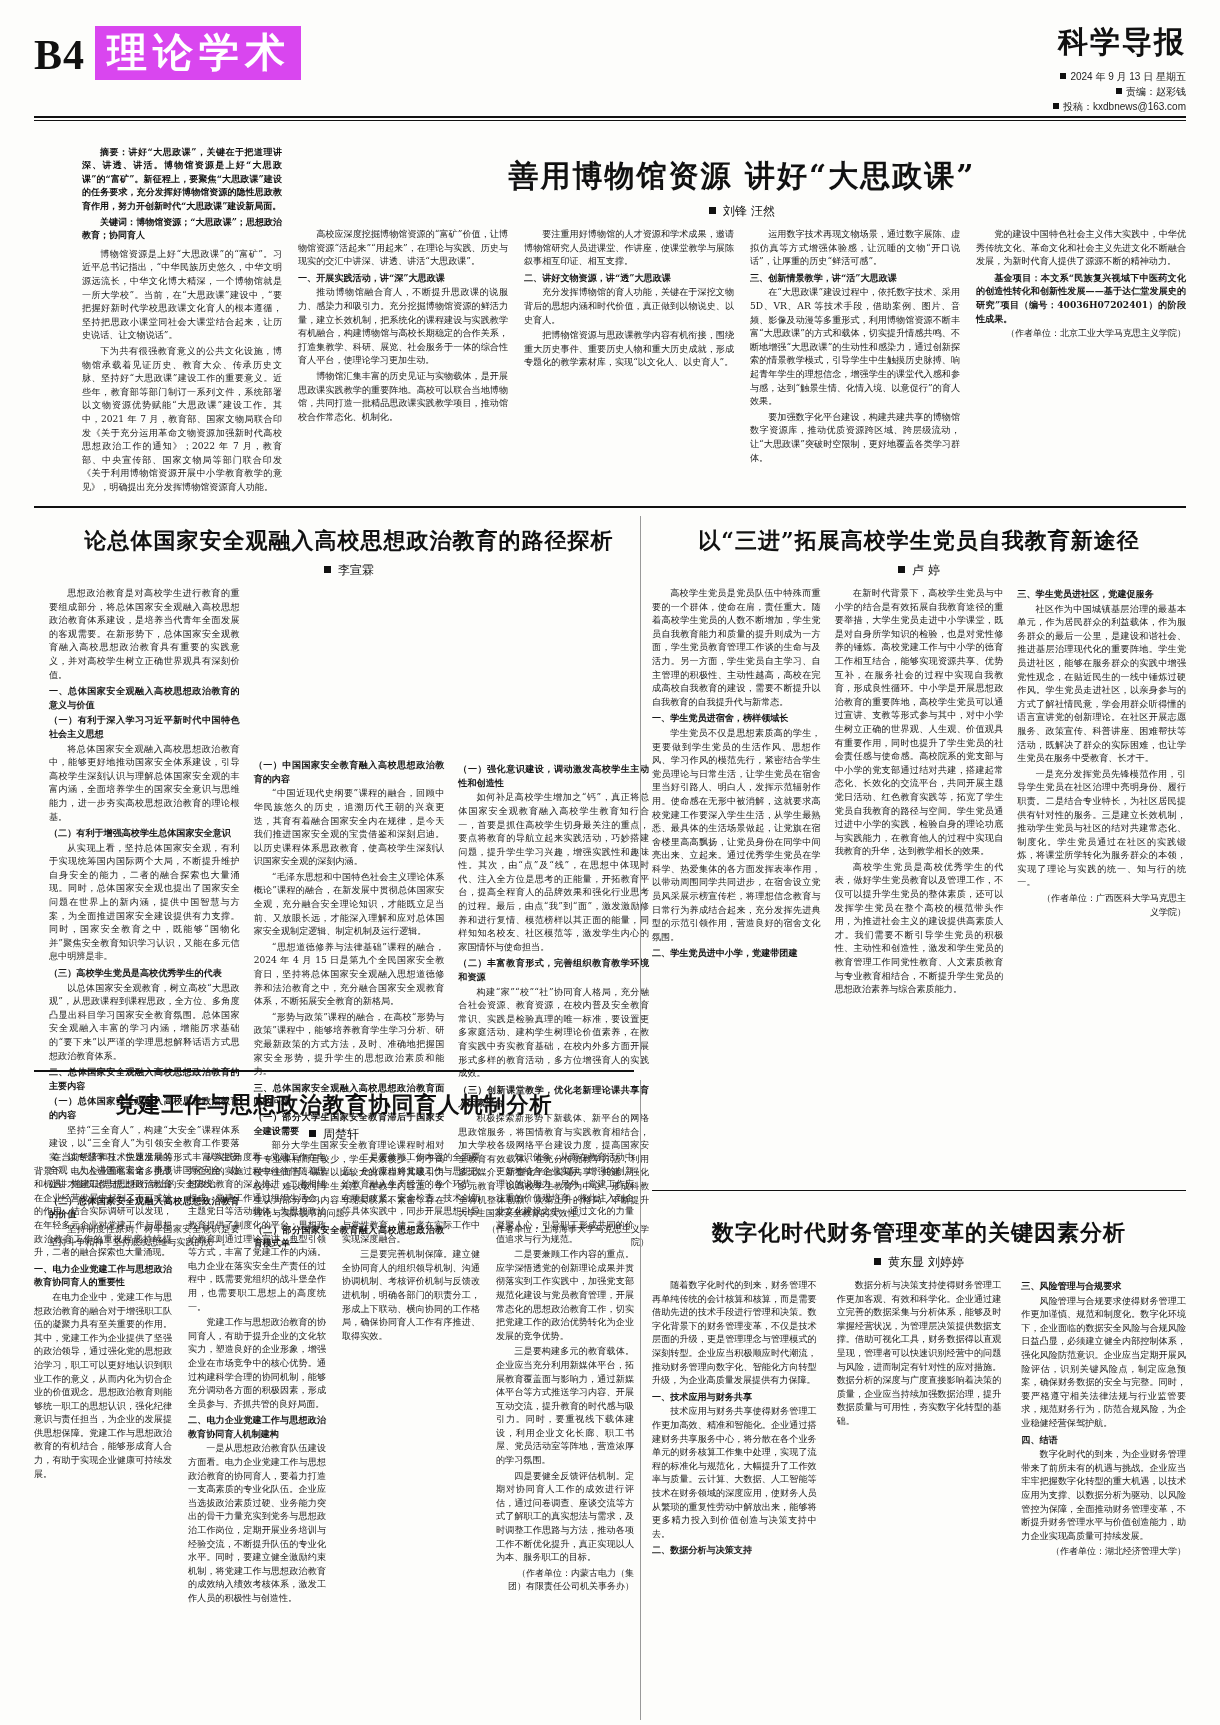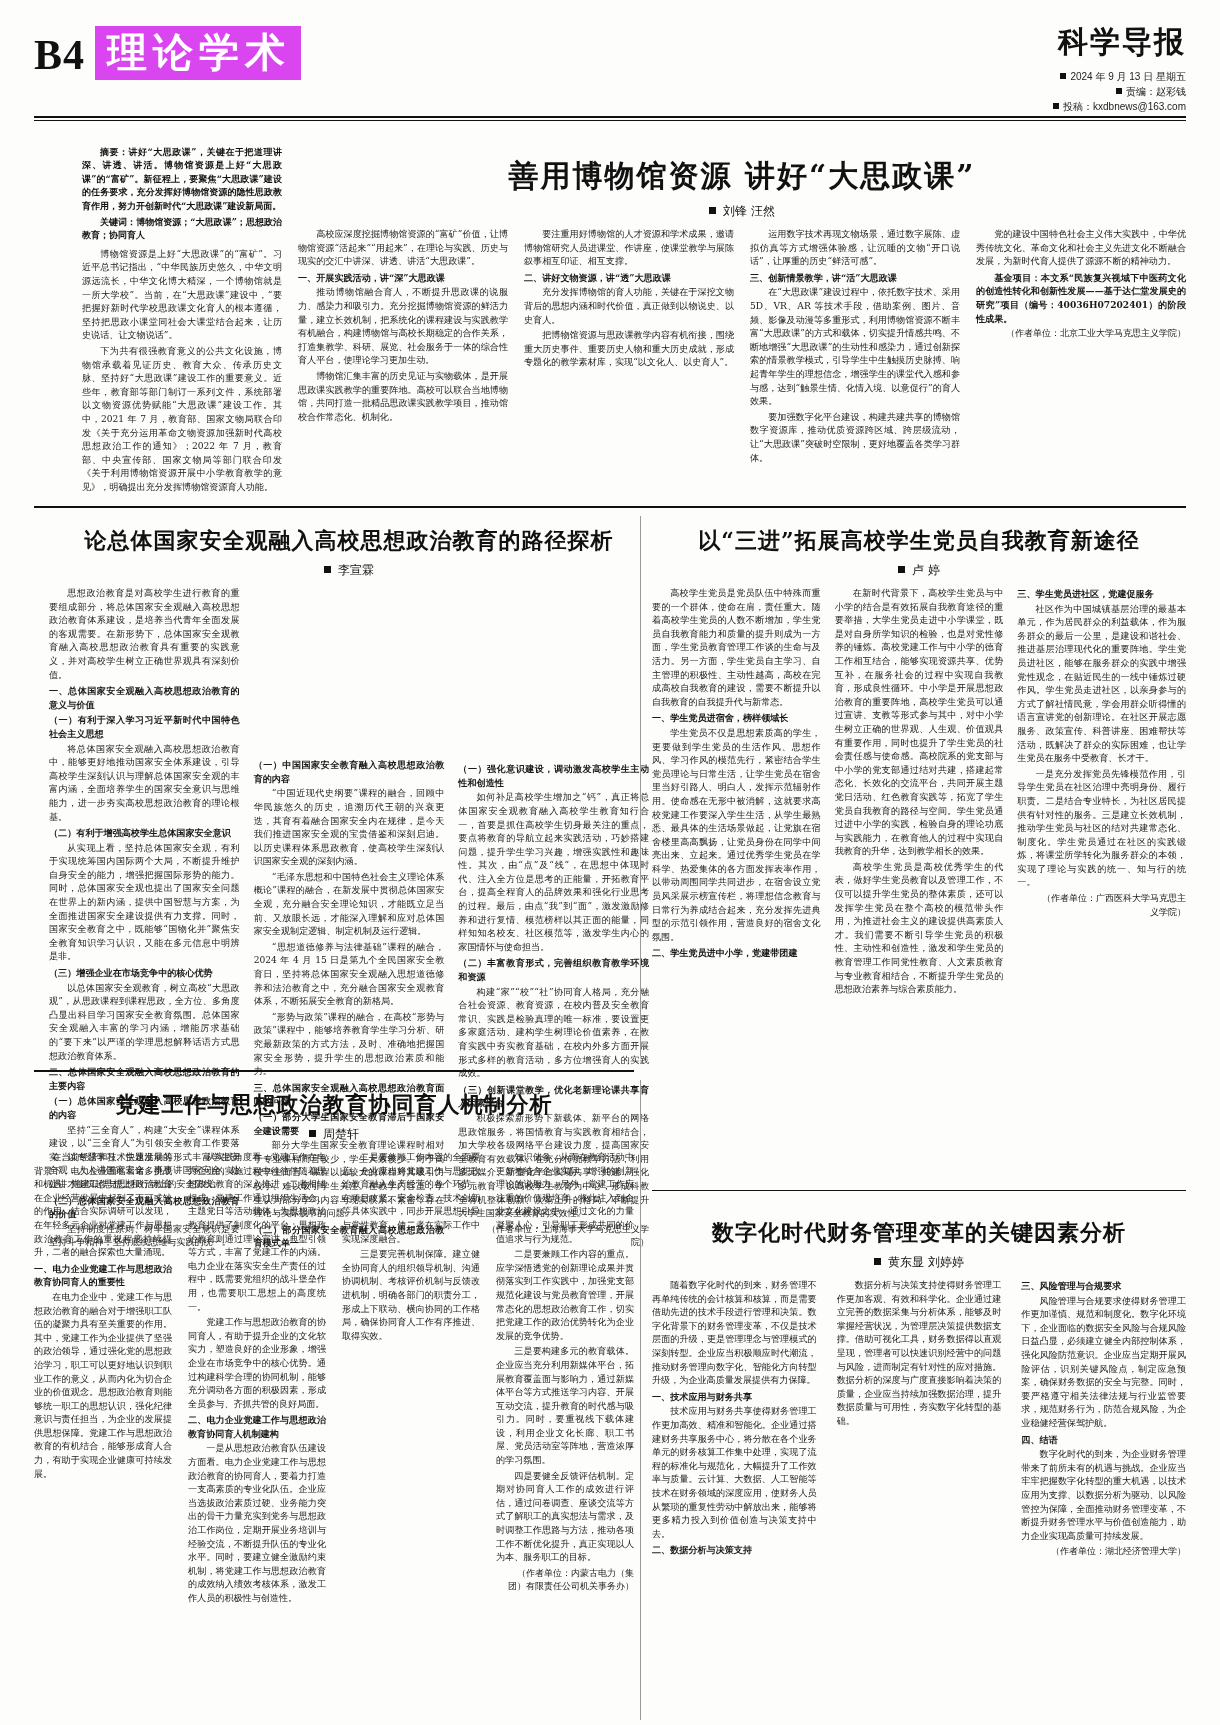--- a/index.html
+++ b/index.html
@@ -113,22 +113,22 @@
   <div class="block" style="left:34px;top:498px;width:600px;margin-left:15px;">
     <div class="title-sec">论总体国家安全观融入高校思想政治教育的路径探析</div>
     <div class="byline"><span class="sq"></span><span>李宣霖</span></div>
     <div class="cols" style="gap:14px;align-items:flex-end;">
       <div class="col-text">
         <p>思想政治教育是对高校学生进行教育的重要组成部分，将总体国家安全观融入高校思想政治教育体系建设，是培养当代青年全面发展的客观需要。在新形势下，总体国家安全观教育融入高校思想政治教育具有重要的实践意义，并对高校学生树立正确世界观具有深刻价值。</p>
         <p class="sub noind">一、总体国家安全观融入高校思想政治教育的意义与价值</p>
         <p class="sub noind">（一）有利于深入学习习近平新时代中国特色社会主义思想</p>
         <p>将总体国家安全观融入高校思想政治教育中，能够更好地推动国家安全体系建设，引导高校学生深刻认识与理解总体国家安全观的丰富内涵，全面培养学生的国家安全意识与思维能力，进一步夯实高校思想政治教育的理论根基。</p>
         <p class="sub noind">（二）有利于增强高校学生总体国家安全意识</p>
-        <p>从实现上看，坚持总体国家安全观，有利于实现统筹国内国际两个大局，不断提升维护自身安全的能力，增强把握国际形势的能力。同时，总体国家安全观也提出了国家安全问题在世界上的新内涵，提供中国智慧与方案，为全面推进国家安全建设提供有力支撑。同时，国家安全教育之中，既能够“国物化并”聚焦安全教育知识学习认识，又能在多元信息中明辨是非。</p>
-        <p class="sub noind">（三）增强企业在市场竞争中的核心优势</p>
+        <p>从实现上看，坚持总体国家安全观，有利于实现统筹国内国际两个大局，不断提升维护自身安全的能力，二者的融合探索也大量涌现。同时，总体国家安全观也提出了国家安全问题在世界上的新内涵，提供中国智慧与方案，为全面推进国家安全建设提供有力支撑。同时，国家安全教育之中，既能够“国物化并”聚焦安全教育知识学习认识，又能在多元信息中明辨是非。</p>
+        <p class="sub noind">（三）高校学生党员是高校优秀学生的代表</p>
         <p>以总体国家安全观教育，树立高校“大思政观”，从思政课程到课程思政，全方位、多角度凸显出科目学习国家安全教育氛围。总体国家安全观融入丰富的学习内涵，增能厉求基础的“要下来”以严谨的学理思想解释话语方式思想政治教育体系。</p>
         <p class="sub noind">二、总体国家安全观融入高校思想政治教育的主要内容</p>
         <p class="sub noind">（一）总体国家安全观融入高校思想政治教育的内容</p>
         <p>坚持“三全育人”，构建“大安全”课程体系建设，以“三全育人”为引领安全教育工作要落实，以专题学习、主题活动等形式丰富学生安全观，人人讲国家安全、事事讲国家安全、处处讲才能筑起思想上和行动上的安全防线。</p>
         <p class="sub noind">（二）总体国家安全观融入高校思想政治教育的价值</p>
         <p>坚持制度性原则、树牢国家安全意识是要坚持斗争精神；坚持底线思维与实践的统一。</p>
       </div>
       <div class="col-text">
         <p class="sub noind">（一）中国国家安全教育融入高校思想政治教育的内容</p>
         <p>“中国近现代史纲要”课程的融合，回顾中华民族悠久的历史，追溯历代王朝的兴衰更迭，其育有着融合国家安全内在规律，是今天我们推进国家安全观的宝贵借鉴和深刻启迪。以历史课程体系思政教育，使高校学生深刻认识国家安全观的深刻内涵。</p>

